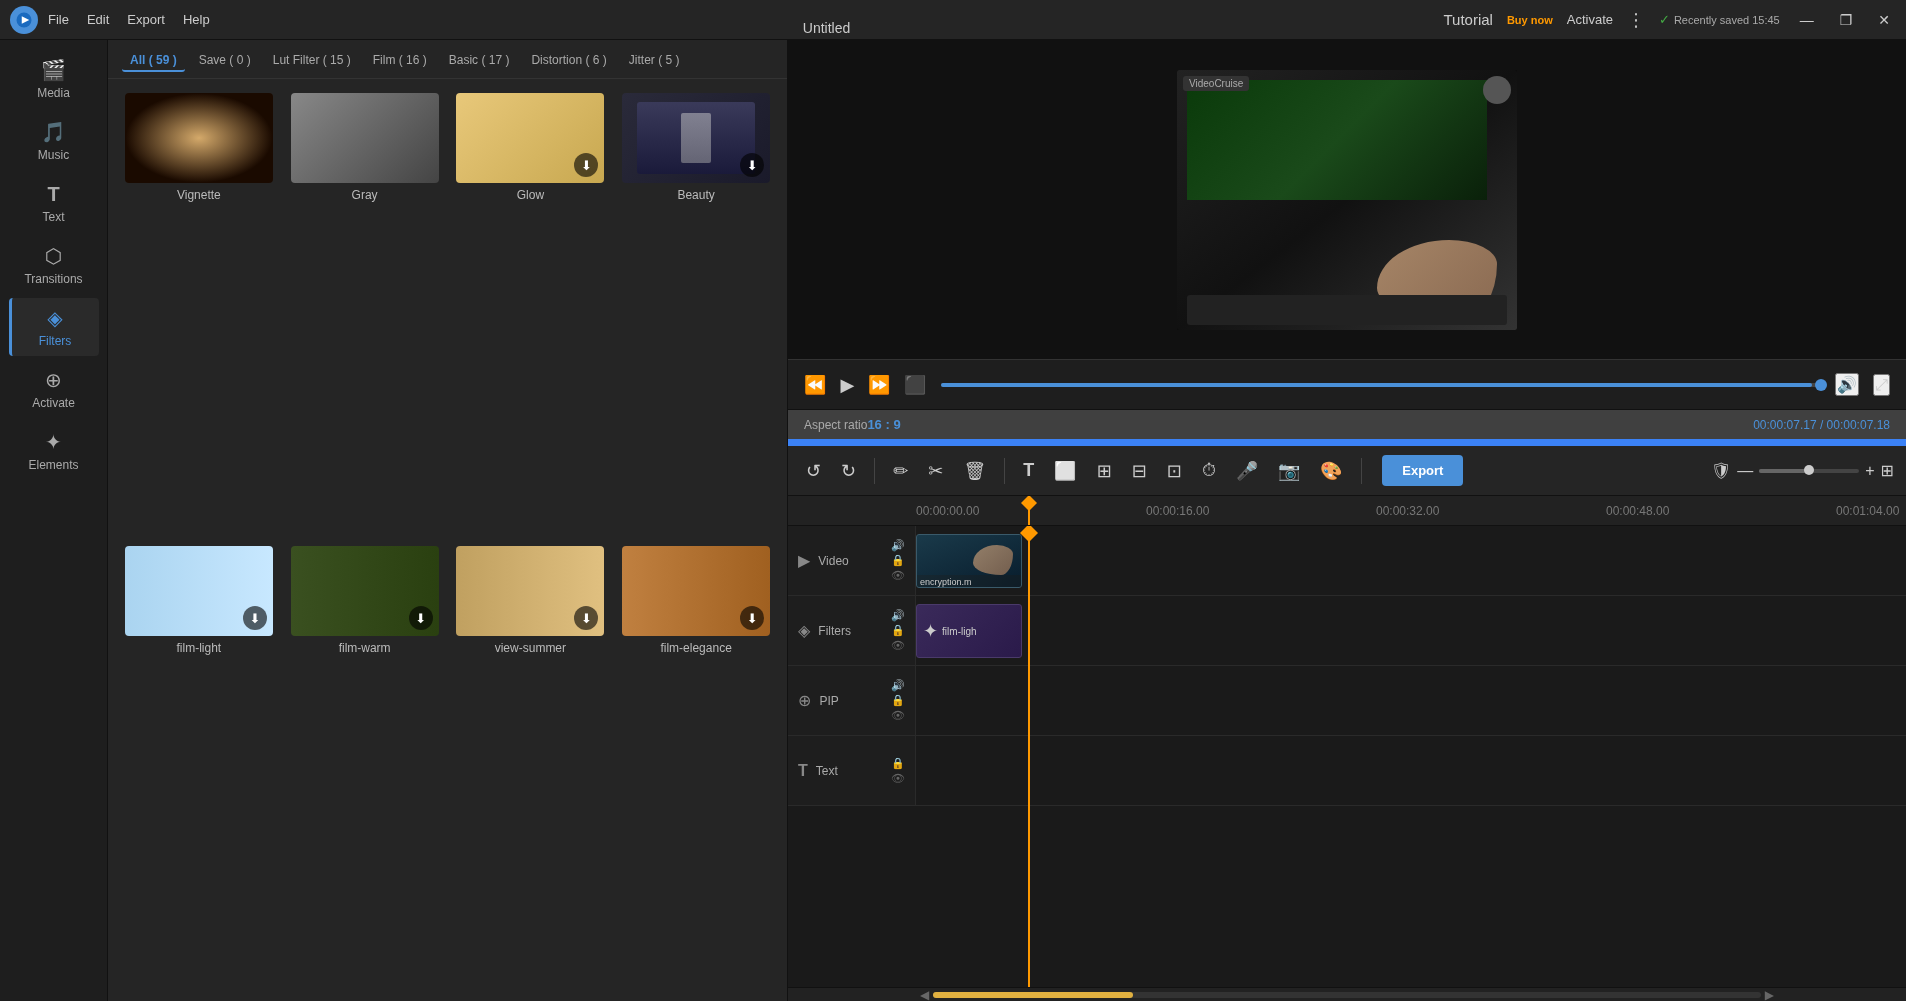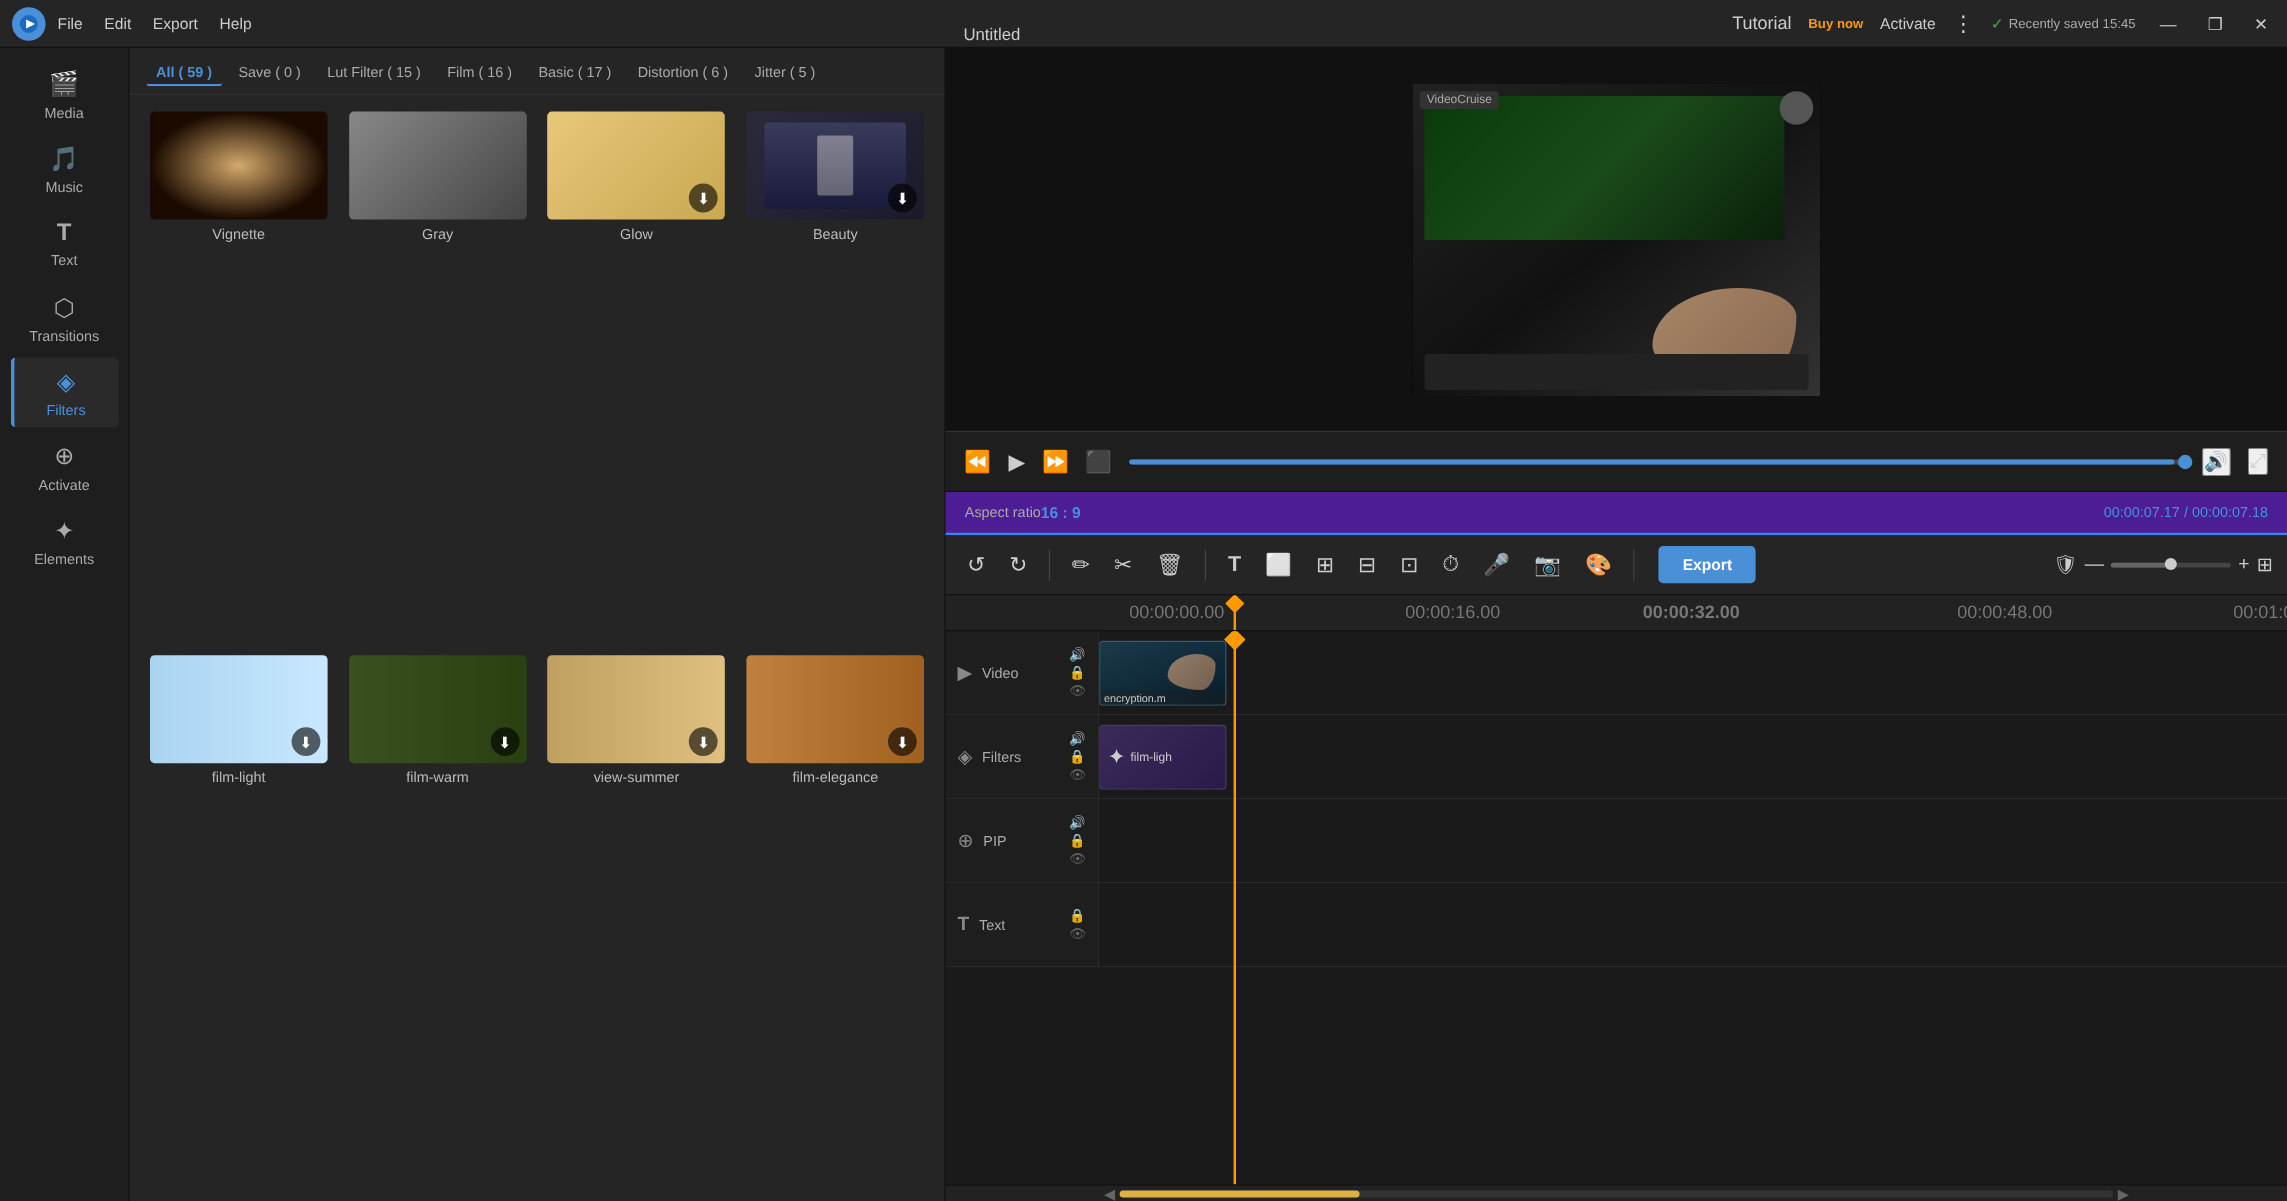--- a/index.html
+++ b/index.html
@@ -110,22 +110,22 @@
       border-bottom: 1px solid #111;
     }
     .ctrl-btn { color: #ccc; font-size: 18px; cursor: pointer; background: none; border: none; }
     #timeline-slider { flex: 1; height: 4px; background: #444; border-radius: 2px; position: relative; cursor: pointer; }
     #timeline-progress { position: absolute; left: 0; top: 0; height: 100%; background: #4a90d9; border-radius: 2px; width: 99%; }
     #timeline-thumb { position: absolute; right: -6px; top: -4px; width: 12px; height: 12px; background: #4a90d9; border-radius: 50%; }
     .vol-btn { color: #ccc; font-size: 16px; cursor: pointer; }
     .expand-btn { color: #ccc; font-size: 16px; cursor: pointer; }
 
     #aspect-ratio-bar {
-      height: 36px; background: #4c1d95; display: flex; align-items: center; padding: 0 16px;
-      justify-content: flex-end; border-bottom: 2px solid #3b82f6;
+      height: 36px; background: #404040; display: flex; align-items: center; padding: 0 16px;
+      justify-content: flex-end; border-bottom: 7px solid #3b82f6;
     }
     .aspect-label { color: #aaa; font-size: 12px; }
     .aspect-value { color: #4a90d9; font-size: 13px; font-weight: bold; }
     .time-display { color: #4a90d9; font-size: 12px; }
 
     
     #toolbar {
       height: 50px; background: #252525; display: flex; align-items: center; padding: 0 12px; gap: 8px;
       border-bottom: 1px solid #111;
     }
@@ -142,21 +142,21 @@
     #zoom-progress { position: absolute; left: 0; top: 0; height: 100%; background: #666; width: 50%; border-radius: 2px; }
     #zoom-thumb { position: absolute; left: 50%; top: -4px; width: 10px; height: 10px; background: #ccc; border-radius: 50%; transform: translateX(-50%); }
     .fit-btn { color: #ccc; font-size: 16px; cursor: pointer; }
 
     
     #timeline-area { flex: 1; background: #1a1a1a; display: flex; flex-direction: column; overflow: hidden; }
     #timeline-ruler {
       height: 30px; background: #222; display: flex; align-items: center; padding-left: 128px;
       border-bottom: 1px solid #111; position: relative; overflow: hidden;
     }
-    .ruler-time { font-size: 15px; color: #777; white-space: nowrap; margin-left: 25px; }
+    .ruler-time { font-size: 12px; color: #777; white-space: nowrap; }
     #timeline-tracks { flex: 1; display: flex; flex-direction: column; overflow: hidden; position: relative; }
 
     .track-row {
       height: 70px; display: flex; align-items: center; border-bottom: 1px solid #2a2a2a; position: relative;
     }
     .track-header {
       width: 128px; min-width: 128px; display: flex; align-items: center; gap: 8px; padding: 0 10px;
       background: #1e1e1e; border-right: 1px solid #2a2a2a; height: 100%;
     }
     .track-icon { font-size: 16px; color: #888; }
@@ -447,21 +447,21 @@
     </div>
 
     <div id="timeline-area">
 
       <div id="timeline-ruler">
         <div id="ruler-playhead">
           <div id="ruler-playhead-diamond"></div>
         </div>
         <span class="ruler-time" style="position:absolute;left:128px;">00:00:00.00</span>
         <span class="ruler-time" style="position:absolute;left:358px;">00:00:16.00</span>
-        <span class="ruler-time" style="position:absolute;left:556px;font-weight:bold;">00:00:32.00</span>
+        <span class="ruler-time" style="position:absolute;left:588px;">00:00:32.00</span>
         <span class="ruler-time" style="position:absolute;left:818px;">00:00:48.00</span>
         <span class="ruler-time" style="position:absolute;left:1048px;">00:01:04.00</span>
 
       </div>
 
       <div id="timeline-tracks">
 
         <div id="playhead" style="height:100%;">
           <div id="playhead-top"></div>
         </div>

